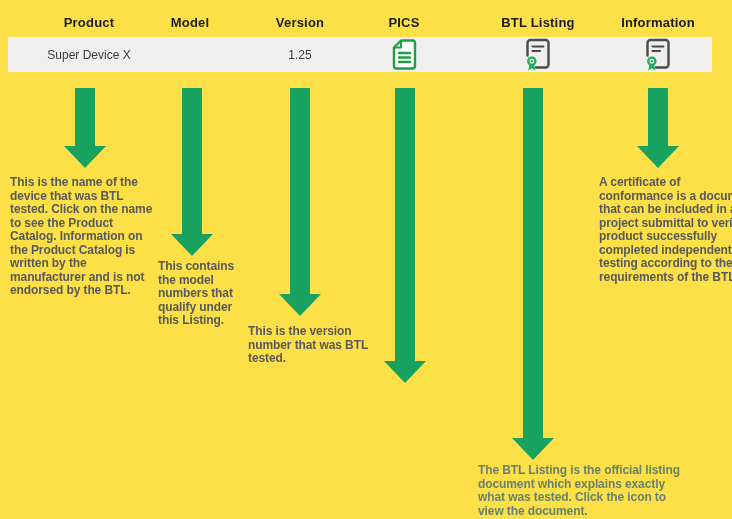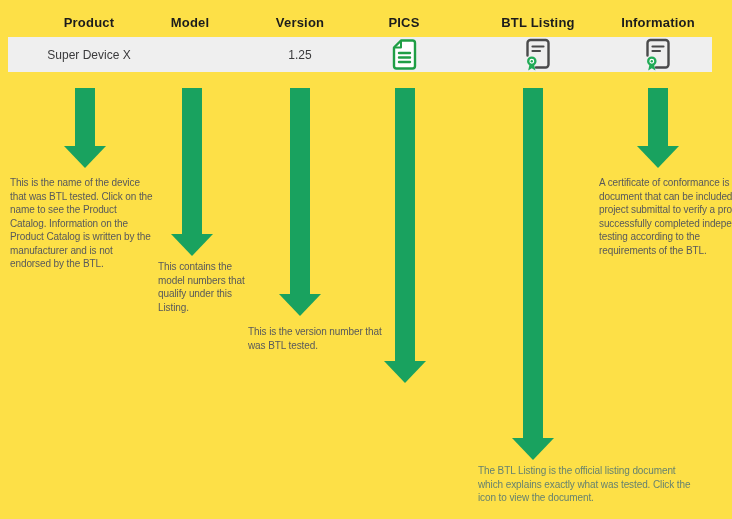--- a/index.html
+++ b/index.html
@@ -31,21 +31,21 @@
   .arrow .shaft{width:20px;flex:1;background:var(--green);}
   .arrow .head{width:0;height:0;border-left:21px solid transparent;
                border-right:21px solid transparent;border-top:22px solid var(--green);}
   .a1{left:64px; top:88px;height:80px;}
   .a2{left:171px;top:88px;height:168px;}
   .a3{left:279px;top:88px;height:228px;}
   .a4{left:384px;top:88px;height:295px;}
   .a5{left:512px;top:88px;height:372px;}
   .a6{left:637px;top:88px;height:80px;}
   
-  .note{position:absolute;font-size:10px;line-height:13.5px;font-weight:400;
+  .note{position:absolute;font-size:12px;line-height:13.5px;font-weight:700;
         letter-spacing:-.1px;color:var(--body-text);}
   .t1{left:10px; top:176px;width:145px;}
   .t2{left:158px;top:260px;width:95px;}
   .t3{left:248px;top:325px;width:140px;}
   .t4{left:303px;top:389px;width:215px;}
   .t5{left:442px;top:464px;width:215px;color:var(--btl-text);margin-left:36px;}
   .t6{left:572px;top:176px;width:158px;margin-left:27px;}
   .icon-btn{display:flex;align-items:center;justify-content:center;cursor:pointer;}
 </style>
 </head>

